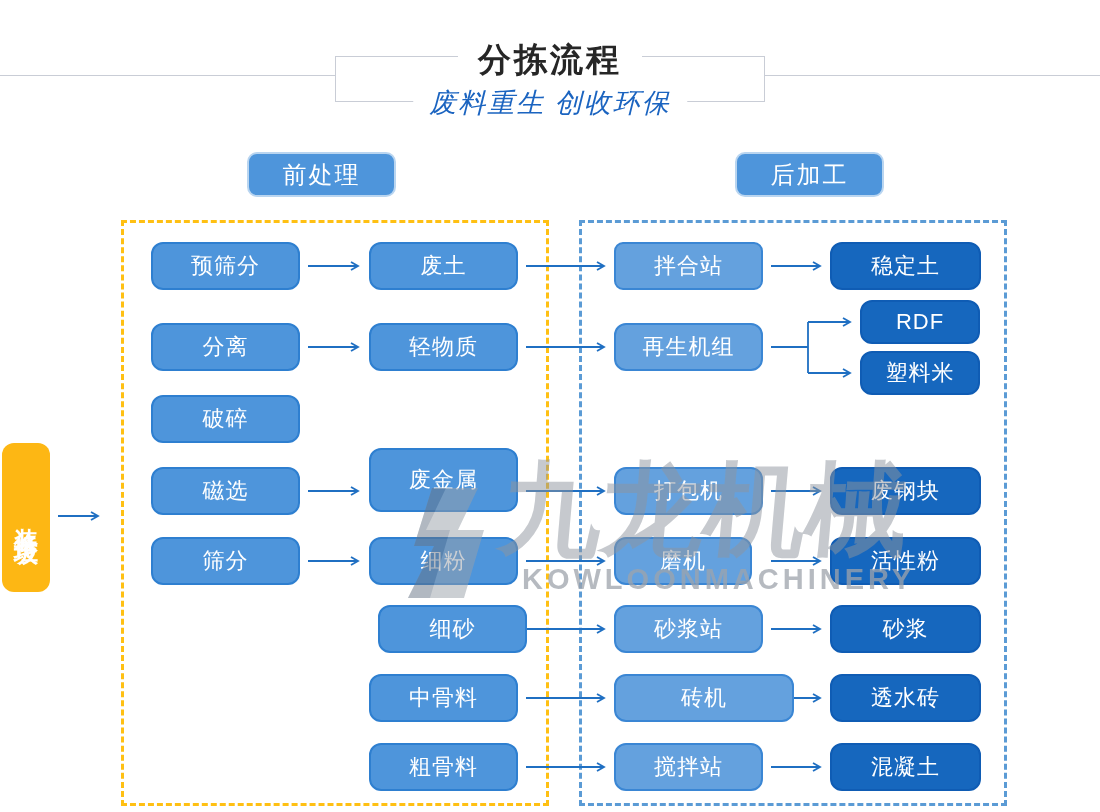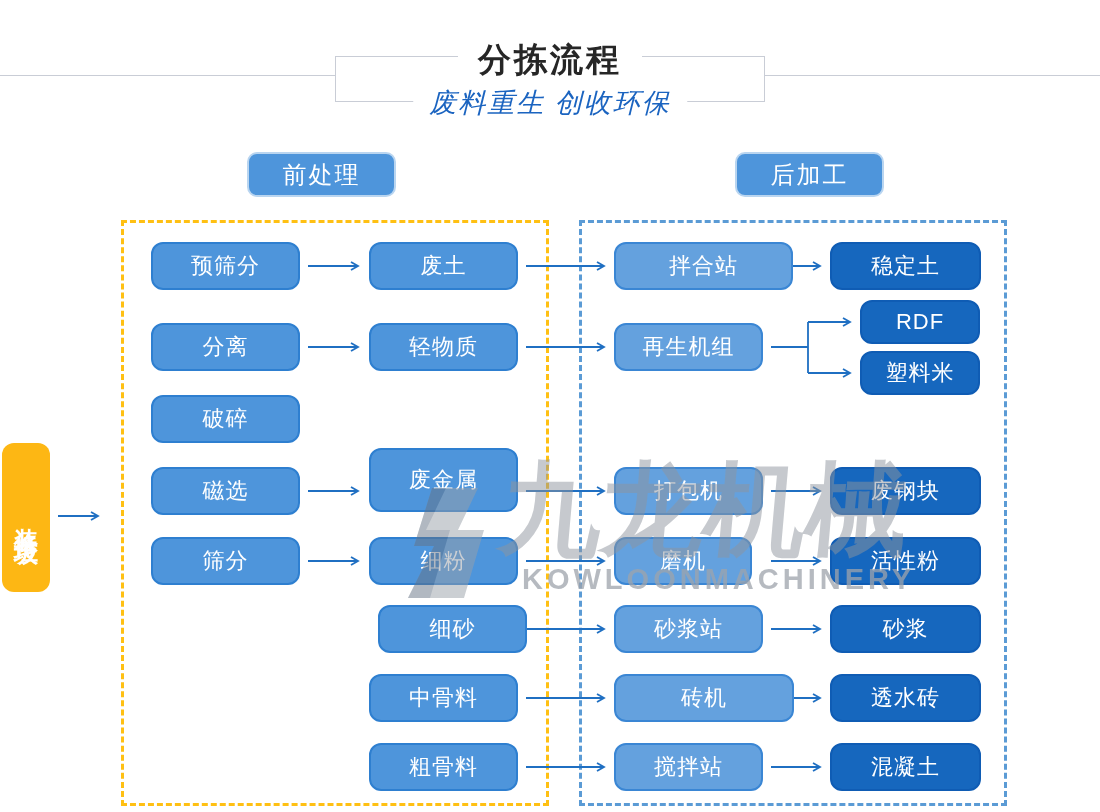--- a/index.html
+++ b/index.html
@@ -106,21 +106,21 @@
   <div class="node n12" style="left:151px;top:537px;width:149px;height:48px;">筛分</div>
 
   <div class="node n12" style="left:369px;top:242px;width:149px;height:48px;">废土</div>
   <div class="node n12" style="left:369px;top:323px;width:149px;height:48px;">轻物质</div>
   <div class="node n12" style="left:369px;top:448px;width:149px;height:64px;">废金属</div>
   <div class="node n12" style="left:369px;top:537px;width:149px;height:48px;">细粉</div>
   <div class="node n12" style="left:369px;top:605px;width:149px;height:48px;margin-left:9px;">细砂</div>
   <div class="node n12" style="left:369px;top:674px;width:149px;height:48px;">中骨料</div>
   <div class="node n12" style="left:369px;top:743px;width:149px;height:48px;">粗骨料</div>
 
-  <div class="node n3" style="left:614px;top:242px;width:179px;height:48px;">拌合站</div>
+  <div class="node n3" style="left:614px;top:242px;width:149px;height:48px;border-radius:9px;">拌合站</div>
   <div class="node n3" style="left:614px;top:323px;width:149px;height:48px;">再生机组</div>
   <div class="node n3" style="left:614px;top:467px;width:149px;height:48px;">打包机</div>
   <div class="node n3" style="left:614px;top:537px;width:138px;height:48px;">磨机</div>
   <div class="node n3" style="left:614px;top:605px;width:149px;height:48px;">砂浆站</div>
   <div class="node n3" style="left:614px;top:674px;width:180px;height:48px;">砖机</div>
   <div class="node n3" style="left:614px;top:743px;width:149px;height:48px;">搅拌站</div>
 
   <div class="node n4" style="left:830px;top:242px;width:151px;height:48px;">稳定土</div>
   <div class="node n4" style="left:860px;top:300px;width:120px;height:44px;">RDF</div>
   <div class="node n4" style="left:860px;top:351px;width:120px;height:44px;">塑料米</div>

